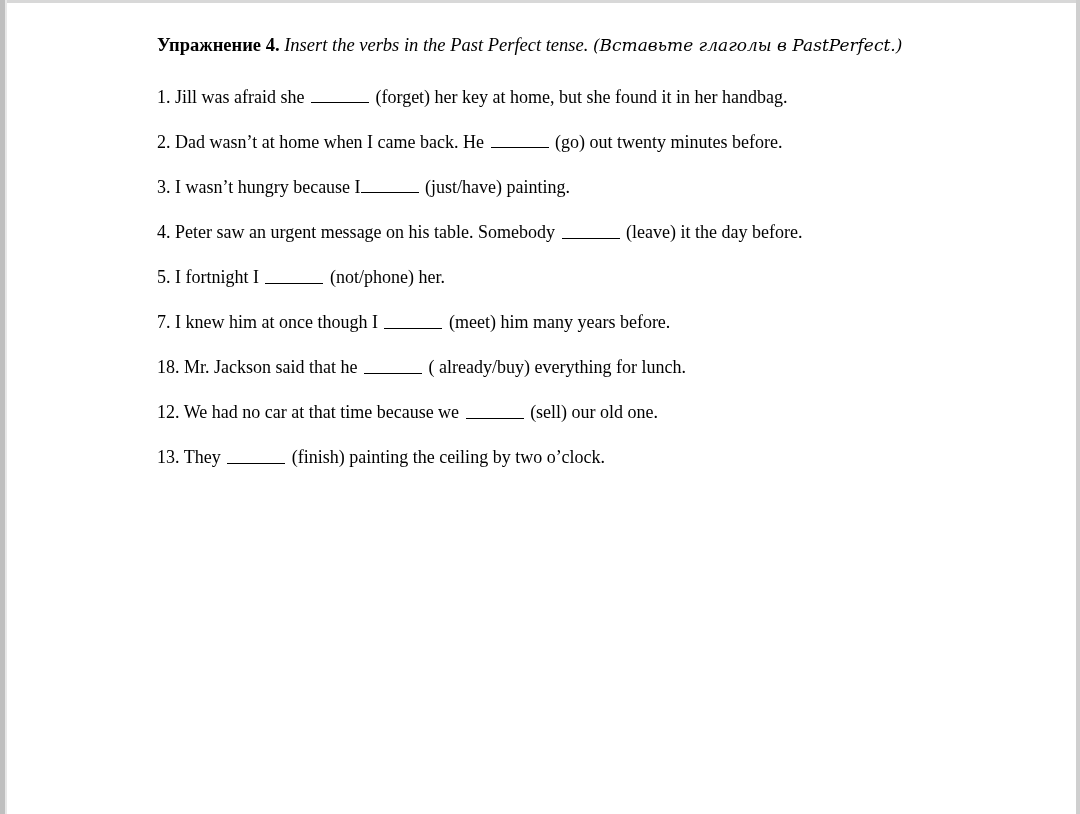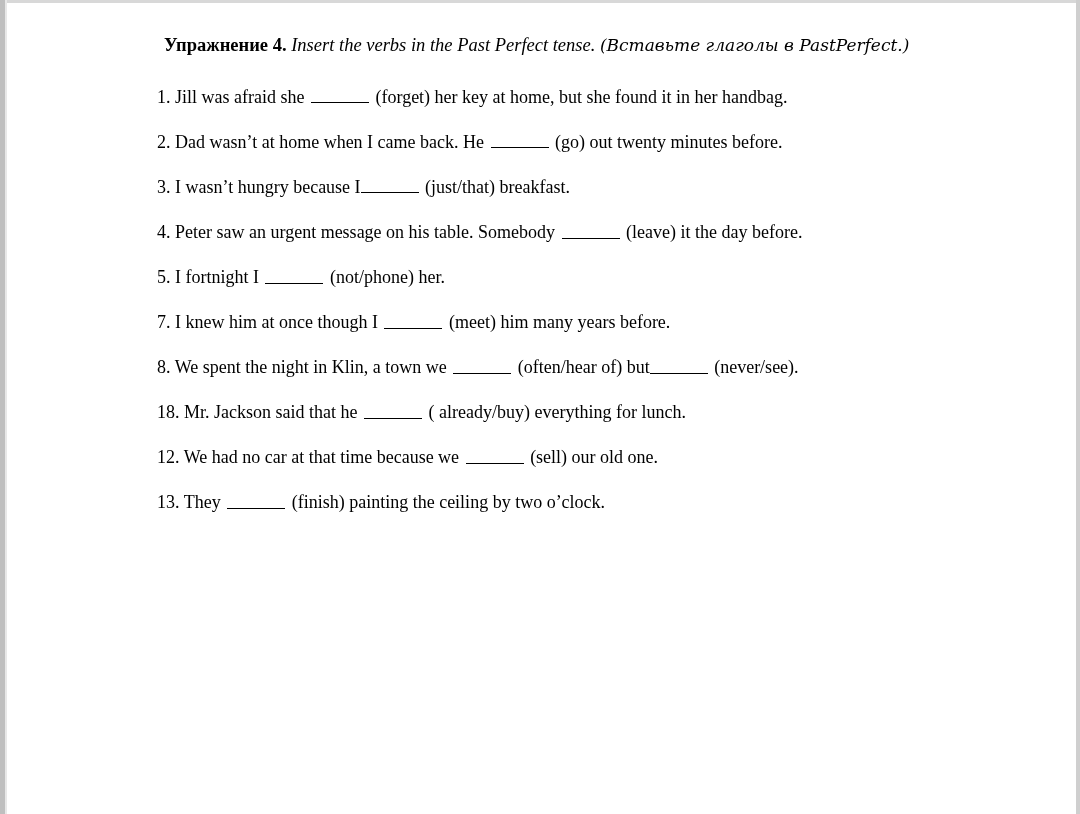--- a/index.html
+++ b/index.html
@@ -52,21 +52,21 @@
   .page {
     position: absolute;
     left: 157px;
     top: 34px;
     width: 860px;
   }
 
   .heading {
     font-size: 18.5px;
     line-height: 1.25;
-    margin: 0 0 0 7px;
+    margin: 0 0 0 0;
     white-space: nowrap;
   }
   .heading .ex-label {
     font-weight: bold;
     font-style: normal;
   }
   .heading .ex-instr {
     font-style: italic;
   }
   .heading .ex-trans {
@@ -111,23 +111,22 @@
 
   <div class="heading">
     <span class="ex-label">Упражнение 4.</span>
     <span class="ex-instr">Insert the verbs in the Past Perfect tense.</span>
     <span class="ex-trans">(Вставьте глаголы в PastPerfect.)</span>
   </div>
 
   <div class="items" id="items-container">
       <div class="item"><span>1.</span> <span>Jill was afraid she </span><span class="blank"></span><span> (forget) her key at home, but she found it in her handbag.</span></div>
       <div class="item"><span>2.</span> <span>Dad wasn’t at home when I came back. He </span><span class="blank"></span><span>  (go) out twenty minutes before.</span></div>
-      <div class="item"><span>3.</span> <span>I wasn’t hungry because I</span><span class="blank tight"></span><span>  (just/that) breakfast.</span></div>
+      <div class="item"><span>3.</span> <span>I wasn’t hungry because I</span><span class="blank tight"></span><span>  (just/have) painting.</span></div>
       <div class="item"><span>4.</span> <span>Peter saw an urgent message on his table. Somebody </span><span class="blank"></span><span> (leave) it the day before.</span></div>
       <div class="item"><span>5.</span> <span>I fortnight I </span><span class="blank"></span><span> (not/phone) her.</span></div>
       <div class="item"><span>7.</span> <span>I knew him at once though I </span><span class="blank"></span><span> (meet) him many years before.</span></div>
-      <div class="item"><span>8.</span> <span>We spent the night in Klin, a town we </span><span class="blank"></span><span> (often/hear of) but</span><span class="blank tight"></span><span>  (never/see).</span></div>
       <div class="item"><span>18.</span> <span>Mr. Jackson said that he </span><span class="blank"></span><span>  ( already/buy) everything for lunch.</span></div>
       <div class="item"><span>12.</span> <span>We had no car at that time because we </span><span class="blank"></span><span> (sell) our old one.</span></div>
       <div class="item"><span>13.</span> <span>They </span><span class="blank"></span><span> (finish) painting the ceiling by two o’clock.</span></div>
     </div>
 
 </div>
 
 </body></html>

